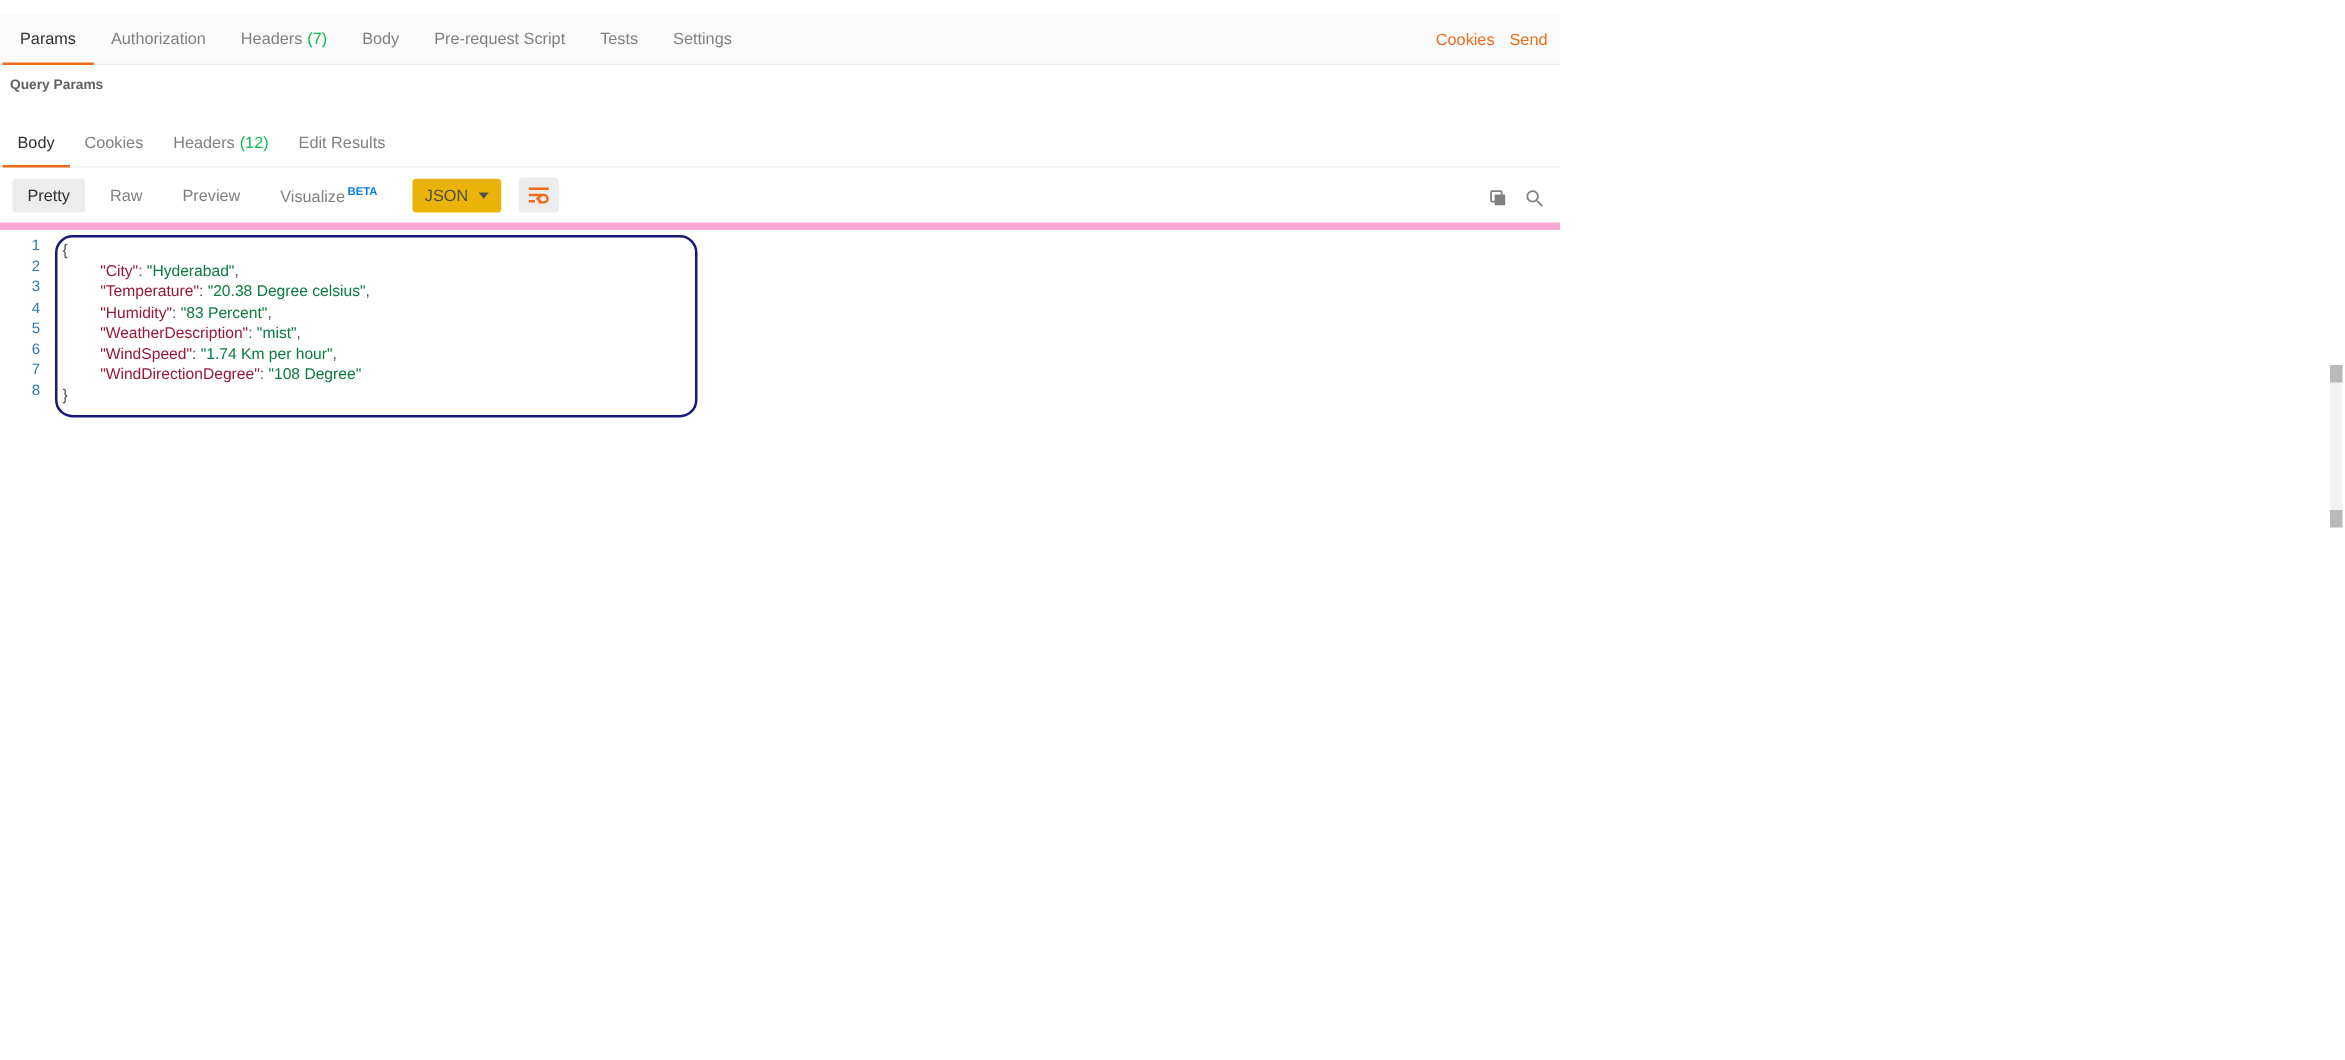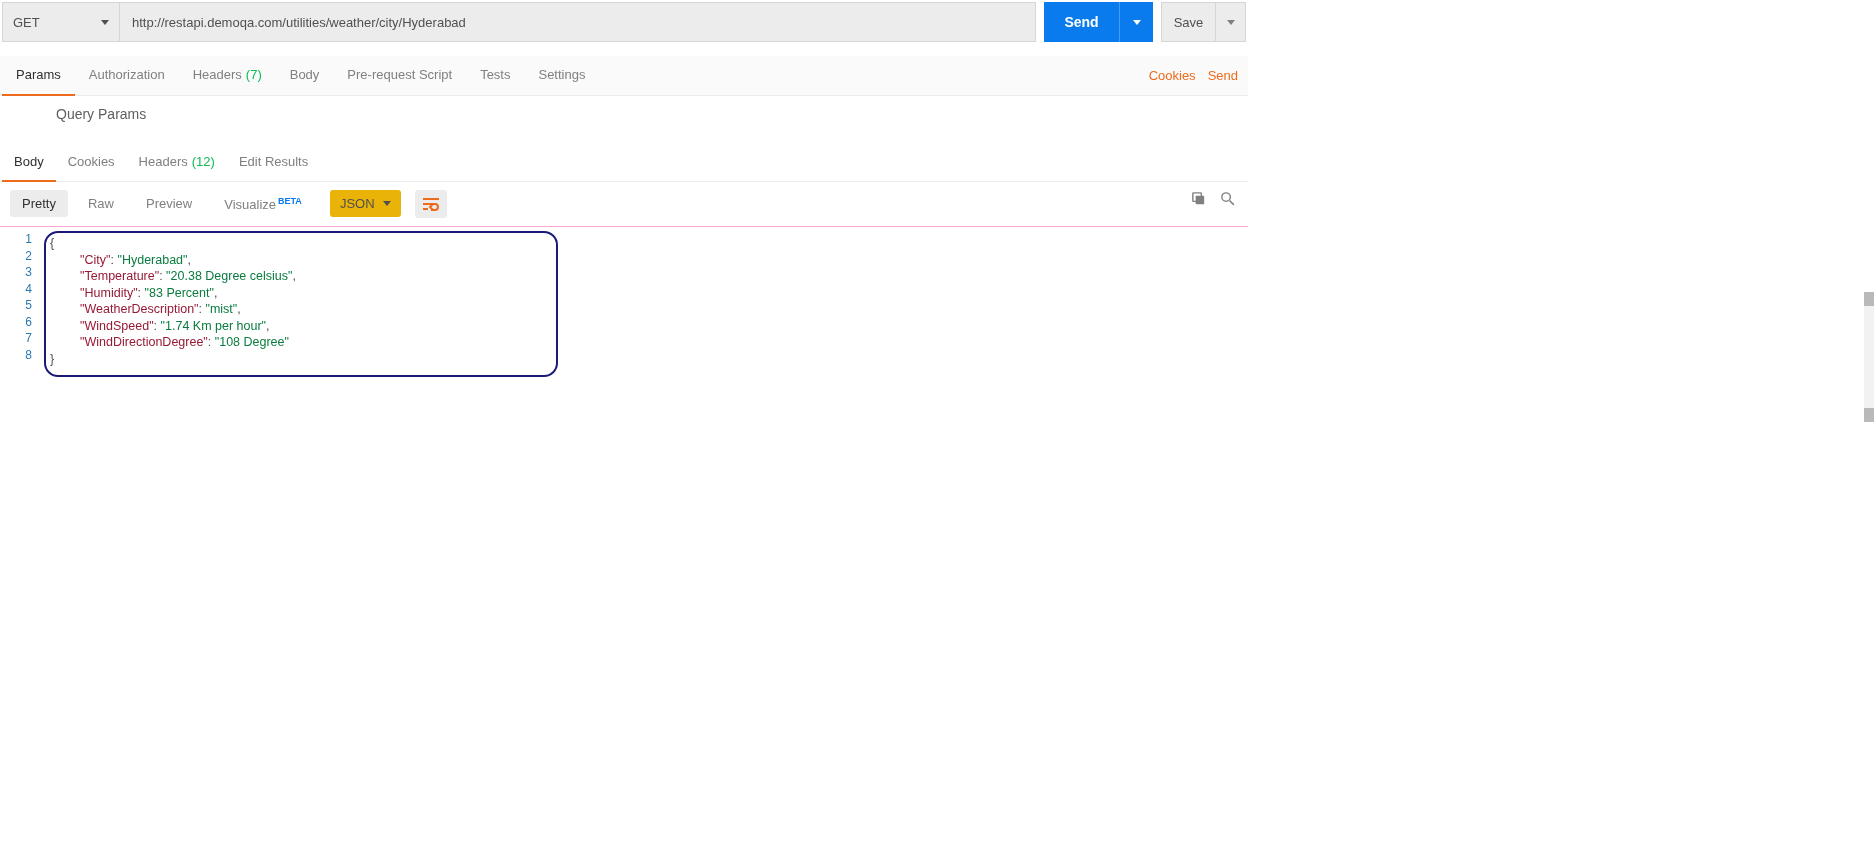--- a/index.html
+++ b/index.html
@@ -12,38 +12,38 @@
 .send-caret { width:34px; height:40px; background:#097bed; color:#fff; border:none; border-left:1px solid rgba(255,255,255,0.25); display:flex; align-items:center; justify-content:center; }
 .save-btn { width:55px; height:40px; background:#ececec; border:1px solid #d6d6d6; color:#505050; font-size:13px; margin-left:8px; }
 .save-caret { width:30px; height:40px; background:#ececec; border:1px solid #d6d6d6; border-left:none; display:flex; align-items:center; justify-content:center; color:#808080; }
 .caret-down { width:0; height:0; border-left:4px solid transparent; border-right:4px solid transparent; border-top:5px solid currentColor; }
 .req-tabs { display:flex; align-items:center; height:40px; border-bottom:1px solid #ececec; padding:0 2px; background:#fafafa; margin-top:12px; position:relative; }
 .req-tab { padding:0 14px; height:40px; display:flex; align-items:center; color:#808080; font-size:13px; cursor:pointer; border-bottom:2px solid transparent; gap:4px; }
 .req-tab.active { color:#303030; border-bottom-color:#ed6b1c; }
 .req-tab .count { color:#0cbb52; }
 .req-links { position:absolute; right:10px; display:flex; gap:12px; font-size:13px; }
 .req-links span { color:#ed6b1c; cursor:pointer; }
-.section-title { padding:10px 8px 8px; color:#606060; font-size:14px; font-weight:400;margin-left:48px; }
+.section-title { padding:10px 8px 8px; color:#606060; font-size:11px; font-weight:700; }
 .params-table { width:100%; border:1px solid #ececec; border-collapse:collapse; }
 .params-table th { text-align:left; font-size:11px; font-weight:600; color:#606060; padding:8px 12px; border-bottom:1px solid #ececec; letter-spacing:0.3px; }
 .params-table td { padding:8px 12px; border-top:1px solid #ececec; }
 .params-table input { border:none; outline:none; width:100%; font-size:13px; color:#808080; background:transparent; }
 .th-actions { text-align:right; white-space:nowrap; }
 .dots { color:#808080; letter-spacing:1px; font-weight:700; cursor:pointer; display:inline-block; margin-right:10px; }
 .bulk { color:#ed6b1c; cursor:pointer; display:inline-block; }
 .resp-tabs { display:flex; align-items:center; height:38px; border-bottom:1px solid #ececec; padding:0 2px; position:relative; margin-top:14px; }
 .resp-tab { padding:0 12px; height:38px; display:flex; align-items:center; color:#808080; font-size:13px; cursor:pointer; border-bottom:2px solid transparent; gap:4px; }
 .resp-tab.active { color:#303030; border-bottom-color:#ed6b1c; }
 .resp-tab .count { color:#0cbb52; }
 .resp-meta { position:absolute; right:10px; display:flex; align-items:center; gap:14px; font-size:12px; color:#808080; }
 .status-pill { border:2px solid #19197a; border-radius:10px; padding:2px 10px; display:flex; gap:4px; }
 .green { color:#0cbb52; }
 .save-resp { color:#ed6b1c; font-weight:600; cursor:pointer; display:flex; align-items:center; gap:4px; }
 .save-resp .caret-down { border-top-color:#ed6b1c; }
-.view-tabs { display:flex; align-items:flex-start; gap:8px; padding:8px 10px; border-bottom:1px solid #f9a8d4; position:relative; }
+.view-tabs { display:flex; align-items:flex-end; gap:8px; padding:8px 10px; border-bottom:6px solid #f9a8d4; position:relative; }
 .view-tab { padding:6px 12px; color:#808080; font-size:13px; cursor:pointer; border-radius:3px; }
 .view-tab.active { background:#ececec; color:#303030; }
 .beta { color:#097bed; font-size:9px; font-weight:700; vertical-align:super; margin-left:2px; }
 .fmt-select { background:#eab308; padding:6px 10px; display:flex; align-items:center; gap:8px; color:#505050; border-radius:3px; margin-left:8px; cursor:pointer; }
 .wrap-btn { background:#ececec; width:32px; height:28px; border-radius:3px; display:flex; align-items:center; justify-content:center; margin-left:6px; cursor:pointer; }
 .wrap-icon svg { stroke:#ed6b1c; }
 .view-right { position:absolute; right:12px; display:flex; gap:12px; color:#808080; }
 .view-right span { cursor:pointer; }
 .code-area { display:flex; padding:4px 0 8px 4px; position:relative; }
 .gutter { width:40px; text-align:right; padding-right:12px; font-family: Consolas, Menlo, monospace; font-size:12px; color:#2a7ab0; line-height:16.5px; user-select:none; }
@@ -54,35 +54,20 @@
 .scrollbar-v { position:absolute; right:2px; top:292px; width:10px; height:130px; background:#f2f2f2; }
 .scrollbar-v .thumb-top { width:10px; height:14px; background:#b9b9b9; }
 .scrollbar-v .thumb-bot { width:10px; height:14px; background:#b9b9b9; position:absolute; bottom:0; }
 .copy-icon svg, .search-icon svg { width:17px; height:17px; }
 </style>
 </head>
 <body>
 
 <div class="app">
 
-  <div class="reqbar">
-    <div class="method-select">
-      <span>GET</span>
-      <span class="caret-down"></span>
-    </div>
-    <input class="url-input" value="http://restapi.demoqa.com/utilities/weather/city/Hyderabad" style="">
-    <button class="send-btn">Send</button>
-    <button class="send-caret">
-        <span class="caret-down"></span>
-      </button>
-    <button class="save-btn">Save</button>
-    <button class="save-caret">
-        <span class="caret-down"></span>
-      </button>
-  </div>
 
   <div class="req-tabs">
     <div class="req-tab active">Params</div>
     <div class="req-tab">Authorization</div>
     <div class="req-tab">
       <span>Headers</span>
       <span class="count">(7)</span>
     </div>
     <div class="req-tab">Body</div>
     <div class="req-tab">Pre-request Script</div>

